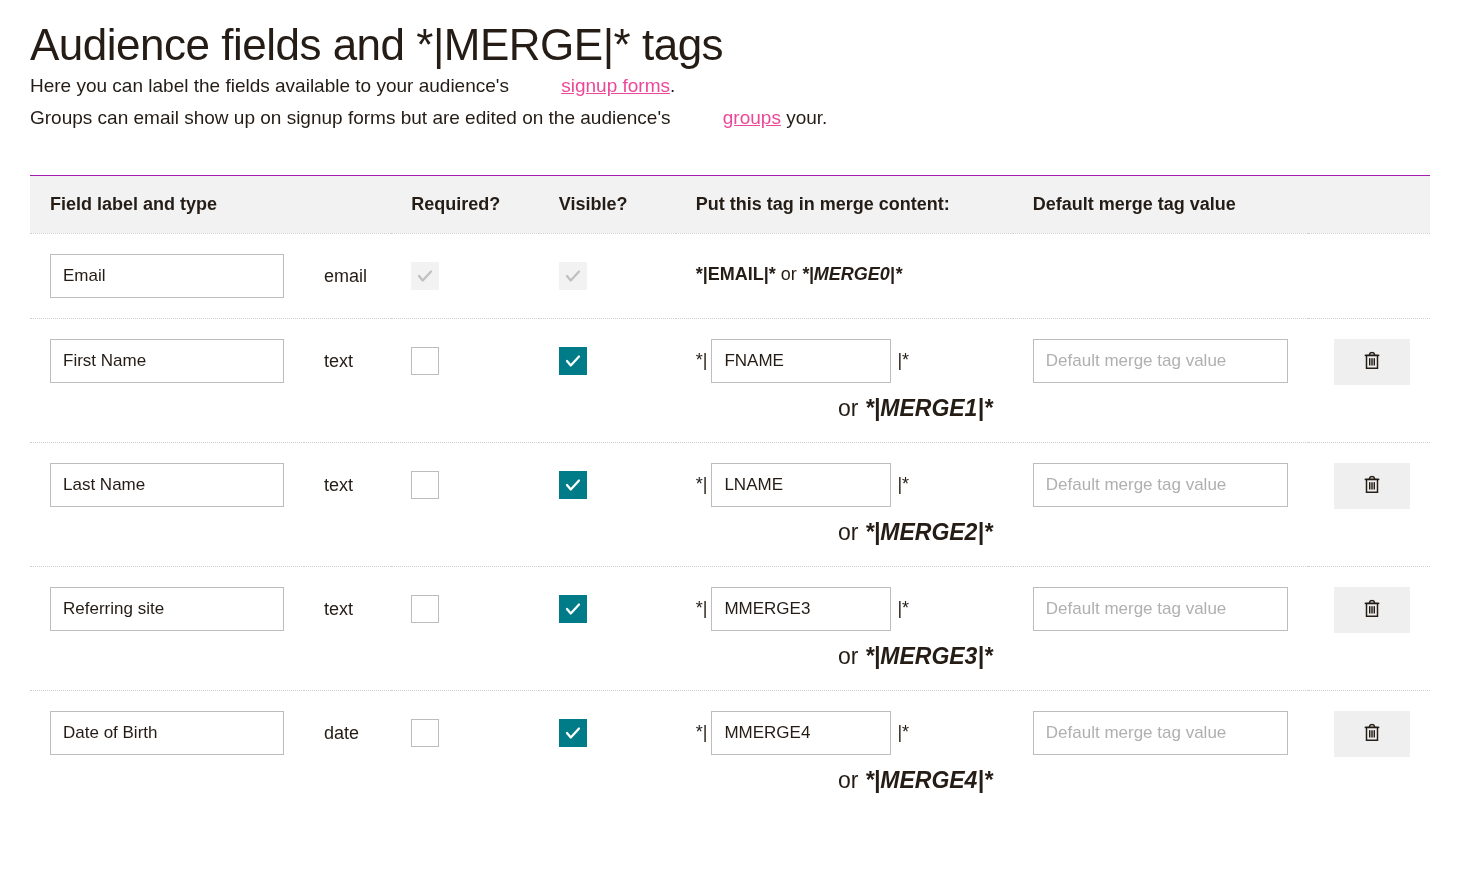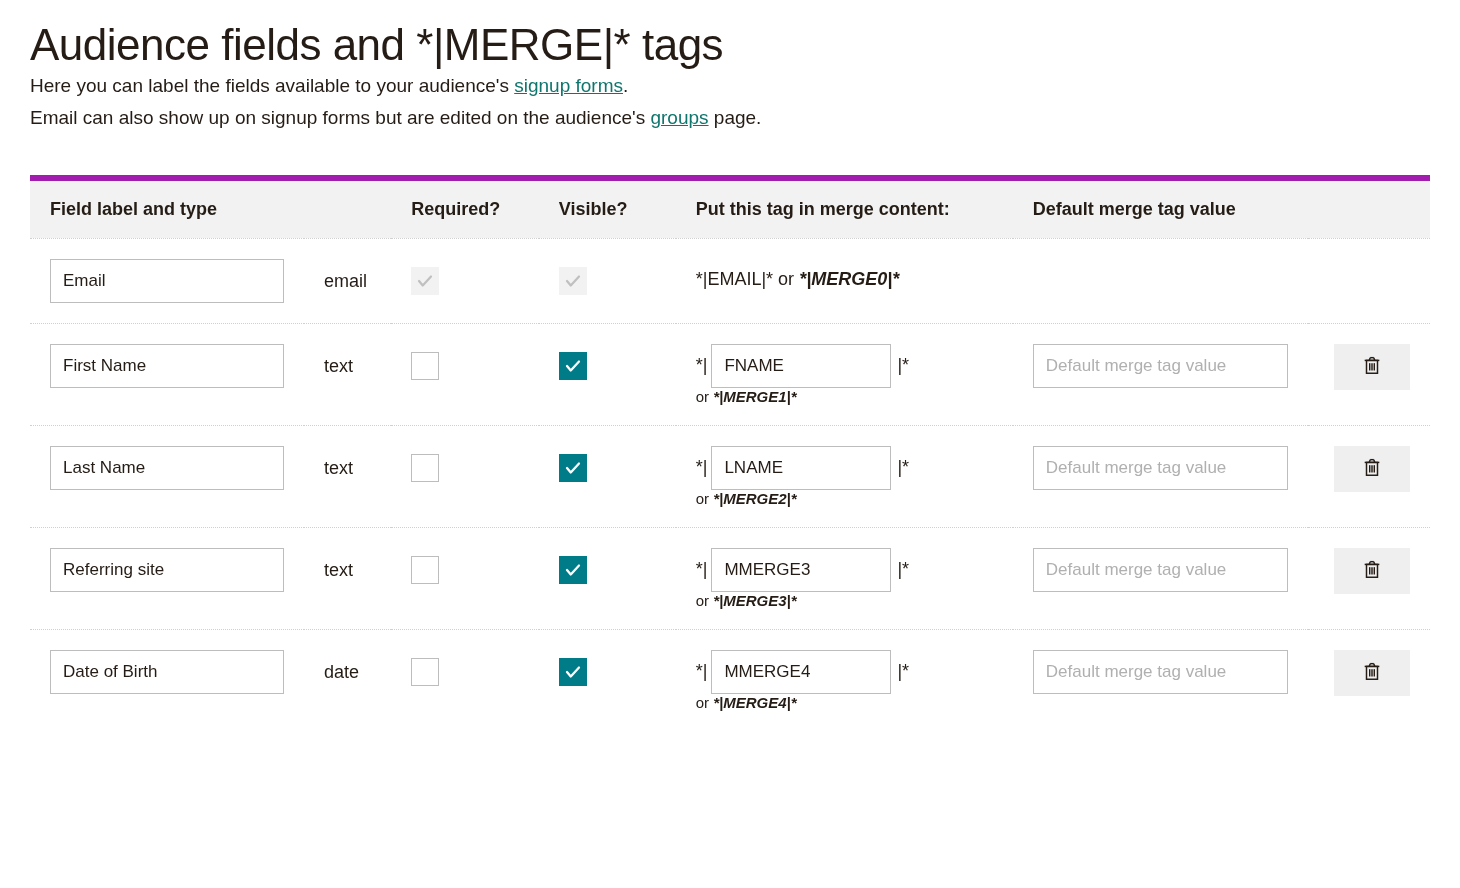--- a/index.html
+++ b/index.html
@@ -18,30 +18,31 @@
   font-size: 44px;
   font-weight: 400;
   letter-spacing: -0.5px;
 }
 .intro {
   font-size: 19px;
   line-height: 1.7;
   margin-bottom: 40px;
 }
 .intro a {
-  color: #0f766e;
+  color: #ec4899;
   text-decoration: underline;
+  margin-left: 47px;
 }
 .table {
   width: 100%;
   border-collapse: collapse;
 }
 .table thead {
   background: #f2f2f2;
-  border-top: 6px solid #a21caf;
+  border-top: 1px solid #a21caf;
 }
 .table th {
   text-align: left;
   font-weight: 600;
   font-size: 18px;
   padding: 18px 20px;
 }
 .table tbody tr {
   border-top: 1px dotted #d0d0d0;
 }
@@ -108,28 +109,30 @@
 }
 .checkbox.checked svg { stroke: #ffffff; }
 .checkbox.disabled svg { stroke: #c0c0c0; }
 .tag-wrap {
   display: flex;
   align-items: center;
   gap: 4px;
   font-size: 18px;
 }
 .tag-line2 {
-  font-size: 15px;
+  margin-top: 12px;
+  font-size: 23px;
+  text-align: right;
 }
 .tag-static {
   font-size: 18px;
   padding-top: 10px;
 }
 .tag-static .primary {
-  font-weight: 400;
+  font-weight: 700;
 }
 .tag-static .alt, .tag-line2 .alt {
   font-weight: 700;
   font-style: italic;
 }
 .tag-wrap .star, .tag-line2 .or {
   font-weight: 400;
 }
 .tag-wrap .after-star {
   font-weight: 400;
@@ -153,21 +156,21 @@
   stroke-width: 1.6;
 }
 </style>
 </head>
 <body>
 
 <h1 class="page-title">Audience fields and *|MERGE|* tags</h1>
 
 <div class="intro">
   <span>Here you can label the fields available to your audience's </span><a href="#">signup forms</a><span>.</span><br>
-  <span>Email can also show up on signup forms but are edited on the audience's </span><a href="#">groups</a><span> page.</span>
+  <span>Groups can email show up on signup forms but are edited on the audience's </span><a href="#">groups</a><span> your.</span>
 </div>
 
 <table class="table">
   <thead>
     <tr>
       <th class="col-label" colspan="2">Field label and type</th>
       <th class="col-req">Required?</th>
       <th class="col-vis">Visible?</th>
       <th class="col-tag">Put this tag in merge content:</th>
       <th class="col-default">Default merge tag value</th>

